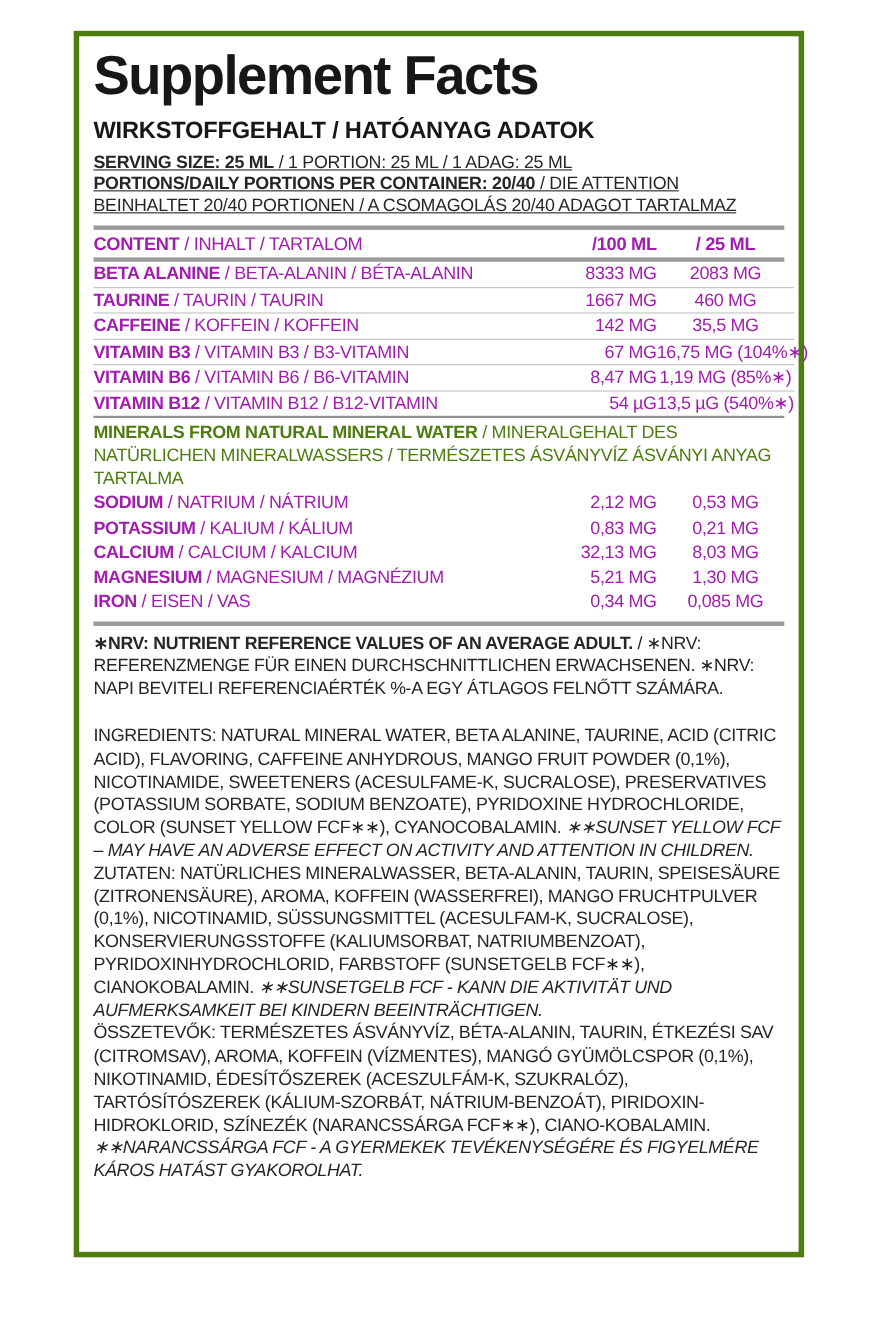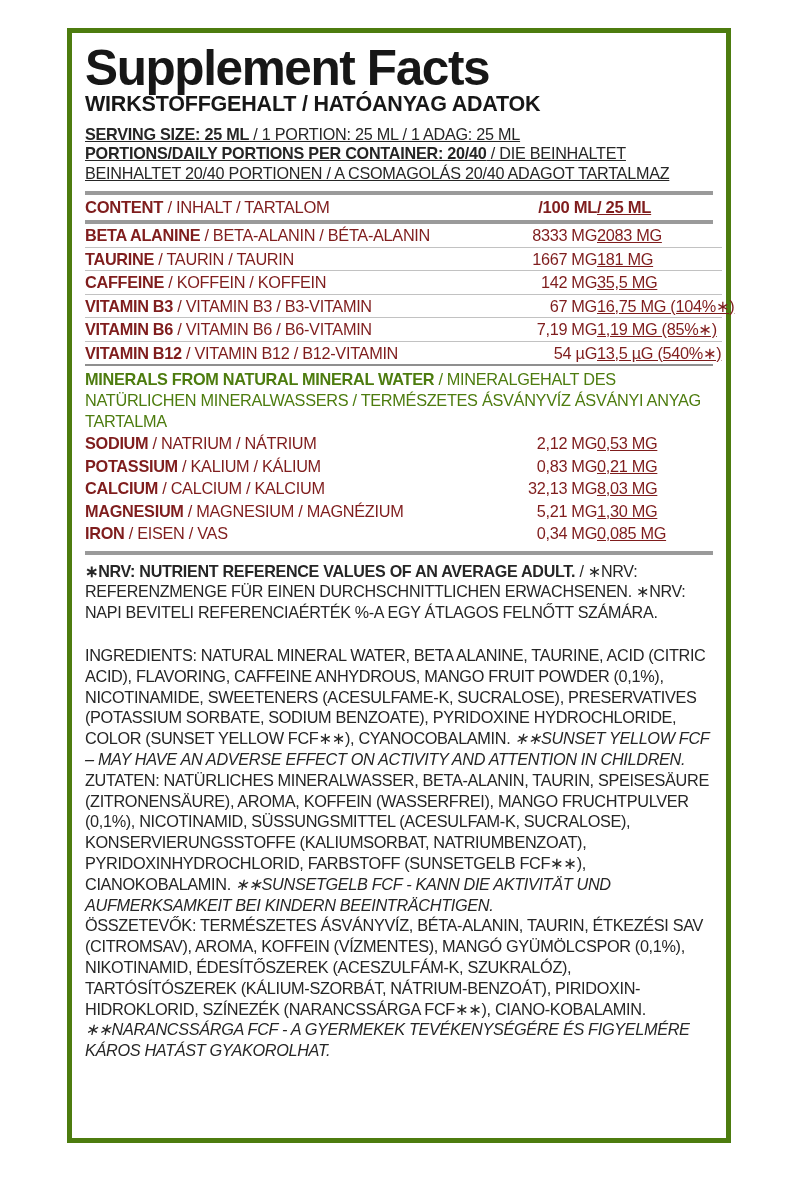--- a/index.html
+++ b/index.html
@@ -37,21 +37,21 @@
     color: #171717;
     transform: scaleX(0.99);
     transform-origin: left center;
     white-space: nowrap;
   }
   .subtitle {
     font-size: 21.5px;
     font-weight: bold;
     letter-spacing: -0.2px;
     line-height: 1.0;
-    margin-top: 1px;
+    margin-top: 15px;
     color: #171717;
     white-space: nowrap;
   }
   .meta-line {
     font-size: 16.2px;
     line-height: 19.5px;
     color: #262626;
     letter-spacing: -0.25px;
     white-space: nowrap;
     text-decoration: underline;
@@ -77,25 +77,25 @@
     border-collapse: collapse;
     table-layout: fixed;
   }
   .tbl td {
     padding: 0;
     vertical-align: bottom;
     font-size: 16.3px;
     line-height: 22.5px;
     letter-spacing: -0.3px;
     white-space: nowrap;
-    color: #7f1d1d;
+    color: #a21caf;
   }
   .col-name  { width: 377px; }
   .col-v100  { width: 135px; text-align: right; }
-  .col-v25   { width: 125px; text-align: left; text-decoration: underline; }
+  .col-v25   { width: 125px; text-align: center; }
 
   .hdr td { font-weight: bold; font-size: 16.6px; line-height: 25px; }
   .hdr .col-name { font-weight: normal; }
   .hdr .col-name b { font-weight: bold; }
 
   .nm b { font-weight: bold; margin-top: 28px; }
   .nm   { font-weight: normal; }
 
   .sep-row td { padding: 0; height: 1px; }
   .sep-row .line { height: 1px; background: #c2c2c2; }
@@ -135,21 +135,21 @@
 </head>
 <body>
 
 <div id="panel">
 
   <div class="title">Supplement Facts</div>
   <div class="subtitle">WIRKSTOFFGEHALT / HATÓANYAG ADATOK</div>
 
   <div class="meta-block">
     <div class="meta-line"><span class="b">SERVING SIZE: 25 ML</span><span class="n"> / 1 PORTION: 25 ML / 1 ADAG: 25 ML</span></div>
-    <div class="meta-line"><span class="b">PORTIONS/DAILY PORTIONS PER CONTAINER: 20/40</span><span class="n"> / DIE BEINHALTET</span></div>
+    <div class="meta-line"><span class="b">PORTIONS/DAILY PORTIONS PER CONTAINER: 20/40</span><span class="n"> / DIE ATTENTION</span></div>
     <div class="meta-line">BEINHALTET 20/40 PORTIONEN / A CSOMAGOLÁS 20/40 ADAGOT TARTALMAZ</div>
   </div>
 
   <div style="height:8px"></div>
   <div class="rule-thick"></div>
 
   <table class="tbl">
     <tbody>
       <tr class="hdr">
         <td class="col-name"><b>CONTENT</b><span> / INHALT / TARTALOM</span></td>
@@ -169,21 +169,21 @@
         <td class="col-v25">2083 MG</td>
       </tr>
       <tr class="sep-row">
           <td colspan="3">
             <div class="line"></div>
           </td>
         </tr>
       <tr>
         <td class="col-name nm"><b>TAURINE</b><span> / TAURIN / TAURIN</span></td>
         <td class="col-v100">1667 MG</td>
-        <td class="col-v25">181 MG</td>
+        <td class="col-v25">460 MG</td>
       </tr>
       <tr class="sep-row">
           <td colspan="3">
             <div class="line"></div>
           </td>
         </tr>
       <tr>
         <td class="col-name nm"><b>CAFFEINE</b><span> / KOFFEIN / KOFFEIN</span></td>
         <td class="col-v100">142 MG</td>
         <td class="col-v25">35,5 MG</td>
@@ -198,21 +198,21 @@
         <td class="col-v100">67 MG</td>
         <td class="col-v25">16,75 MG (104%∗)</td>
       </tr>
       <tr class="sep-row">
           <td colspan="3">
             <div class="line"></div>
           </td>
         </tr>
       <tr>
         <td class="col-name nm"><b>VITAMIN B6</b><span> / VITAMIN B6 / B6-VITAMIN</span></td>
-        <td class="col-v100">7,19 MG</td>
+        <td class="col-v100">8,47 MG</td>
         <td class="col-v25">1,19 MG (85%∗)</td>
       </tr>
       <tr class="sep-row">
           <td colspan="3">
             <div class="line"></div>
           </td>
         </tr>
       <tr>
         <td class="col-name nm"><b>VITAMIN B12</b><span> / VITAMIN B12 / B12-VITAMIN</span></td>
         <td class="col-v100">54 µG</td>

